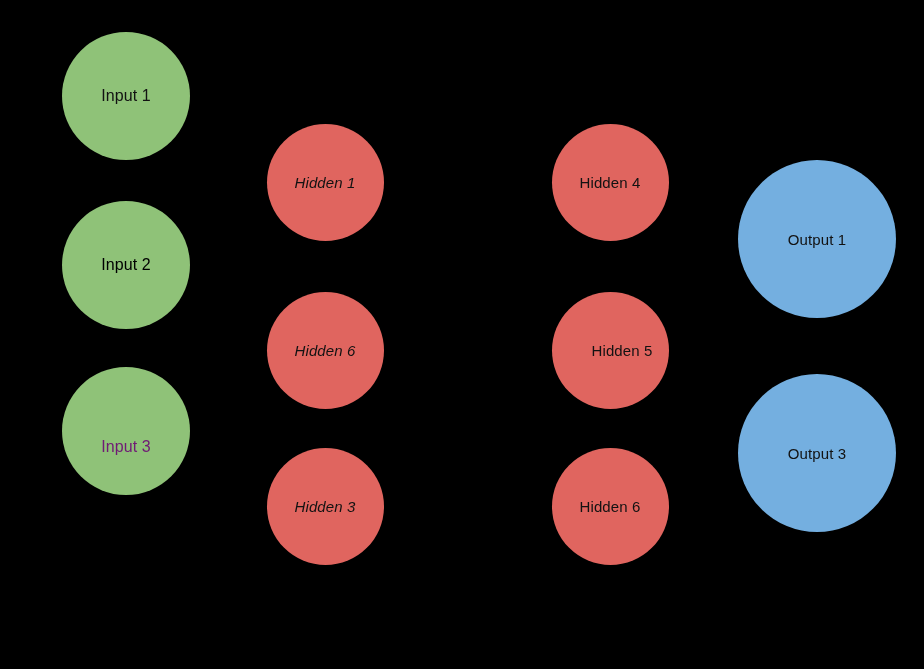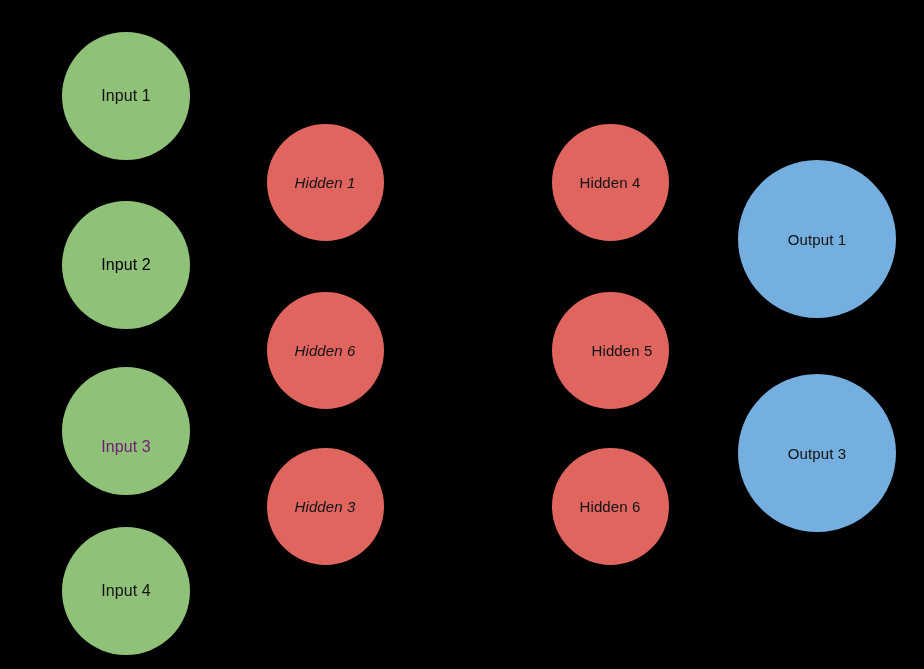--- a/index.html
+++ b/index.html
@@ -47,23 +47,20 @@
     <div class="layer layer-input" style="position: absolute; left: 0px; top: 0px; width: 100%; height: 100%; pointer-events: none;">
       <div class="node" style="pointer-events: auto; width: 128px; height: 128px; left: 62px; top: 32px; background: rgb(143, 194, 120);">
         <span class="node-label" style="color: rgb(18, 18, 18);">Input 1</span>
       </div>
       <div class="node" style="pointer-events: auto; width: 128px; height: 128px; left: 62px; top: 201px; background: rgb(143, 194, 120);">
         <span class="node-label" style="color: #000000;">Input 2</span>
       </div>
       <div class="node" style="pointer-events: auto; width: 128px; height: 128px; left: 62px; top: 367px; background: rgb(143, 194, 120);">
         <span class="node-label" style="color: #701a75; margin-top: 32px;">Input 3</span>
       </div>
-      <div class="node" style="pointer-events: auto; width: 128px; height: 128px; left: 62px; top: 527px; background: rgb(143, 194, 120);">
-        <span class="node-label" style="color: rgb(18, 18, 18);">Input 4</span>
-      </div>
     </div>
     <div class="layer layer-hidden" style="position: absolute; left: 0px; top: 0px; width: 100%; height: 100%; pointer-events: none; font-style: italic;">
       <div class="node" style="pointer-events: auto; width: 117px; height: 117px; left: 266.5px; top: 123.5px; background: rgb(224, 101, 95);">
         <span class="node-label" style="color: rgb(18, 18, 18);">Hidden 1</span>
       </div>
       <div class="node" style="pointer-events: auto; width: 117px; height: 117px; left: 266.5px; top: 291.5px; background: rgb(224, 101, 95);">
         <span class="node-label" style="color: rgb(18, 18, 18);">Hidden 6</span>
       </div>
       <div class="node" style="pointer-events: auto; width: 117px; height: 117px; left: 266.5px; top: 447.5px; background: rgb(224, 101, 95);">
         <span class="node-label" style="color: rgb(18, 18, 18);">Hidden 3</span>

